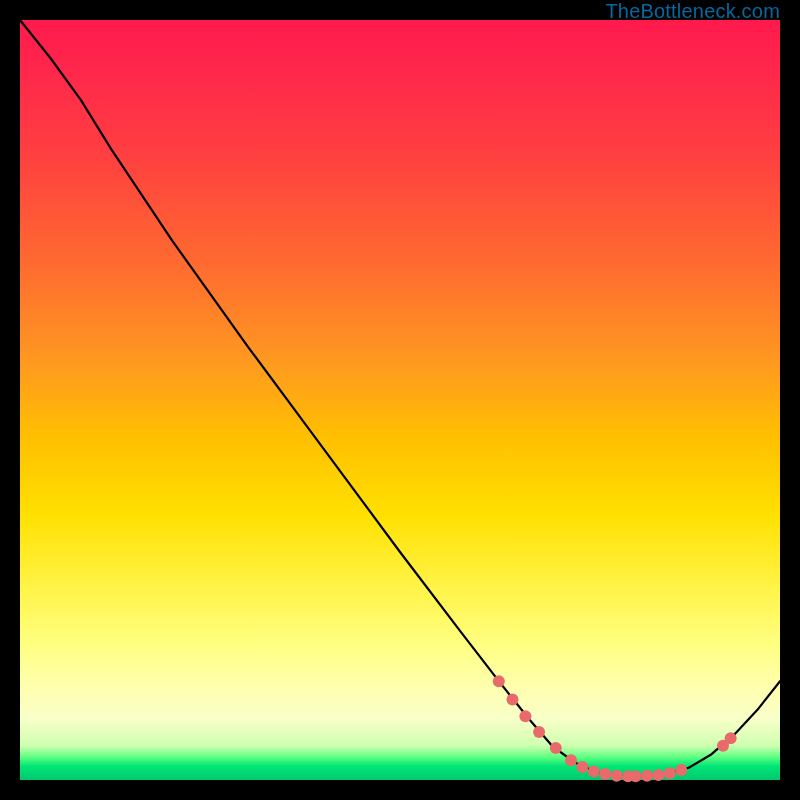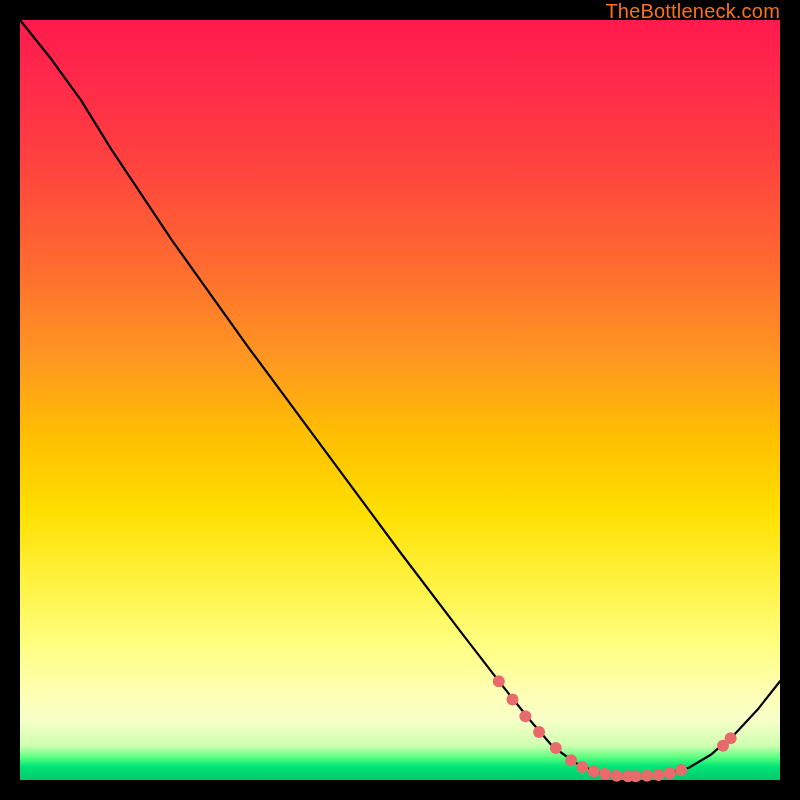--- a/index.html
+++ b/index.html
@@ -50,21 +50,21 @@
     left: 0;
     top: 0;
     width: 760px;
     height: 760px;
     overflow: visible;
   }
   .watermark {
     position: absolute;
     top: 0px;
     right: 20px;
-    color: #f97316;
+    color: #0369a1;
     font-size: 20px;
     font-weight: 500;
     letter-spacing: 0.2px;
     user-select: none;
   }
 </style>
 </head>
 <body>
 
 <div class="frame">

